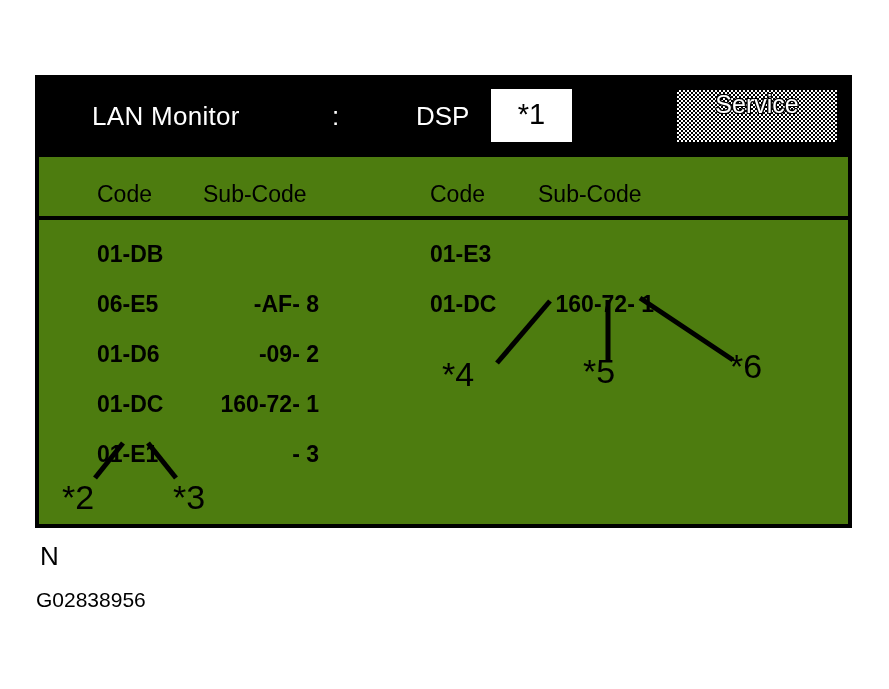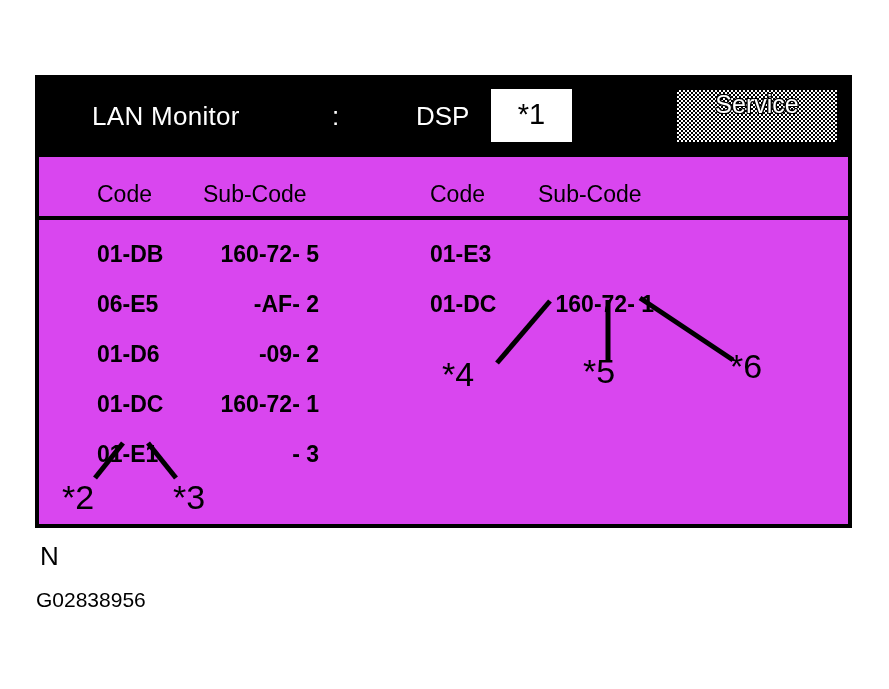--- a/index.html
+++ b/index.html
@@ -19,21 +19,21 @@
 
   
   #device-panel {
     position: absolute;
     left: 35px;
     top: 75px;
     width: 817px;
     height: 453px;
     border: 4px solid #000000;
     box-sizing: border-box;
-    background: #d946ef;
+    background: #4d7c0f;
     padding-left: 44px;
   }
 
   
   #title-bar {
     position: absolute;
     left: 0;
     top: 0;
     width: 100%;
     height: 78px;
@@ -215,24 +215,23 @@
   <div id="table-area">
 
     <span class="col-header" id="header-code-left">Code</span>
     <span class="col-header" id="header-subcode-left">Sub-Code</span>
     <span class="col-header" id="header-code-right">Code</span>
     <span class="col-header" id="header-subcode-right">Sub-Code</span>
 
     <div id="header-rule"></div>
 
     <span class="cell cell-code left-code" style="top:84px">01-DB</span>
-    <span class="cell cell-subcode left-sub" style="top:84px">160-72- 5</span>
 
     <span class="cell cell-code left-code" style="top:134px">06-E5</span>
-    <span class="cell cell-subcode left-sub" style="top:134px">-AF- 2</span>
+    <span class="cell cell-subcode left-sub" style="top:134px">-AF- 8</span>
 
     <span class="cell cell-code left-code" style="top:184px">01-D6</span>
     <span class="cell cell-subcode left-sub" style="top:184px">-09- 2</span>
 
     <span class="cell cell-code left-code" style="top:234px">01-DC</span>
     <span class="cell cell-subcode left-sub" style="top:234px">160-72- 1</span>
 
     <span class="cell cell-code left-code" style="top:284px">01-E1</span>
     <span class="cell cell-subcode left-sub" style="top:284px">- 3</span>
 

